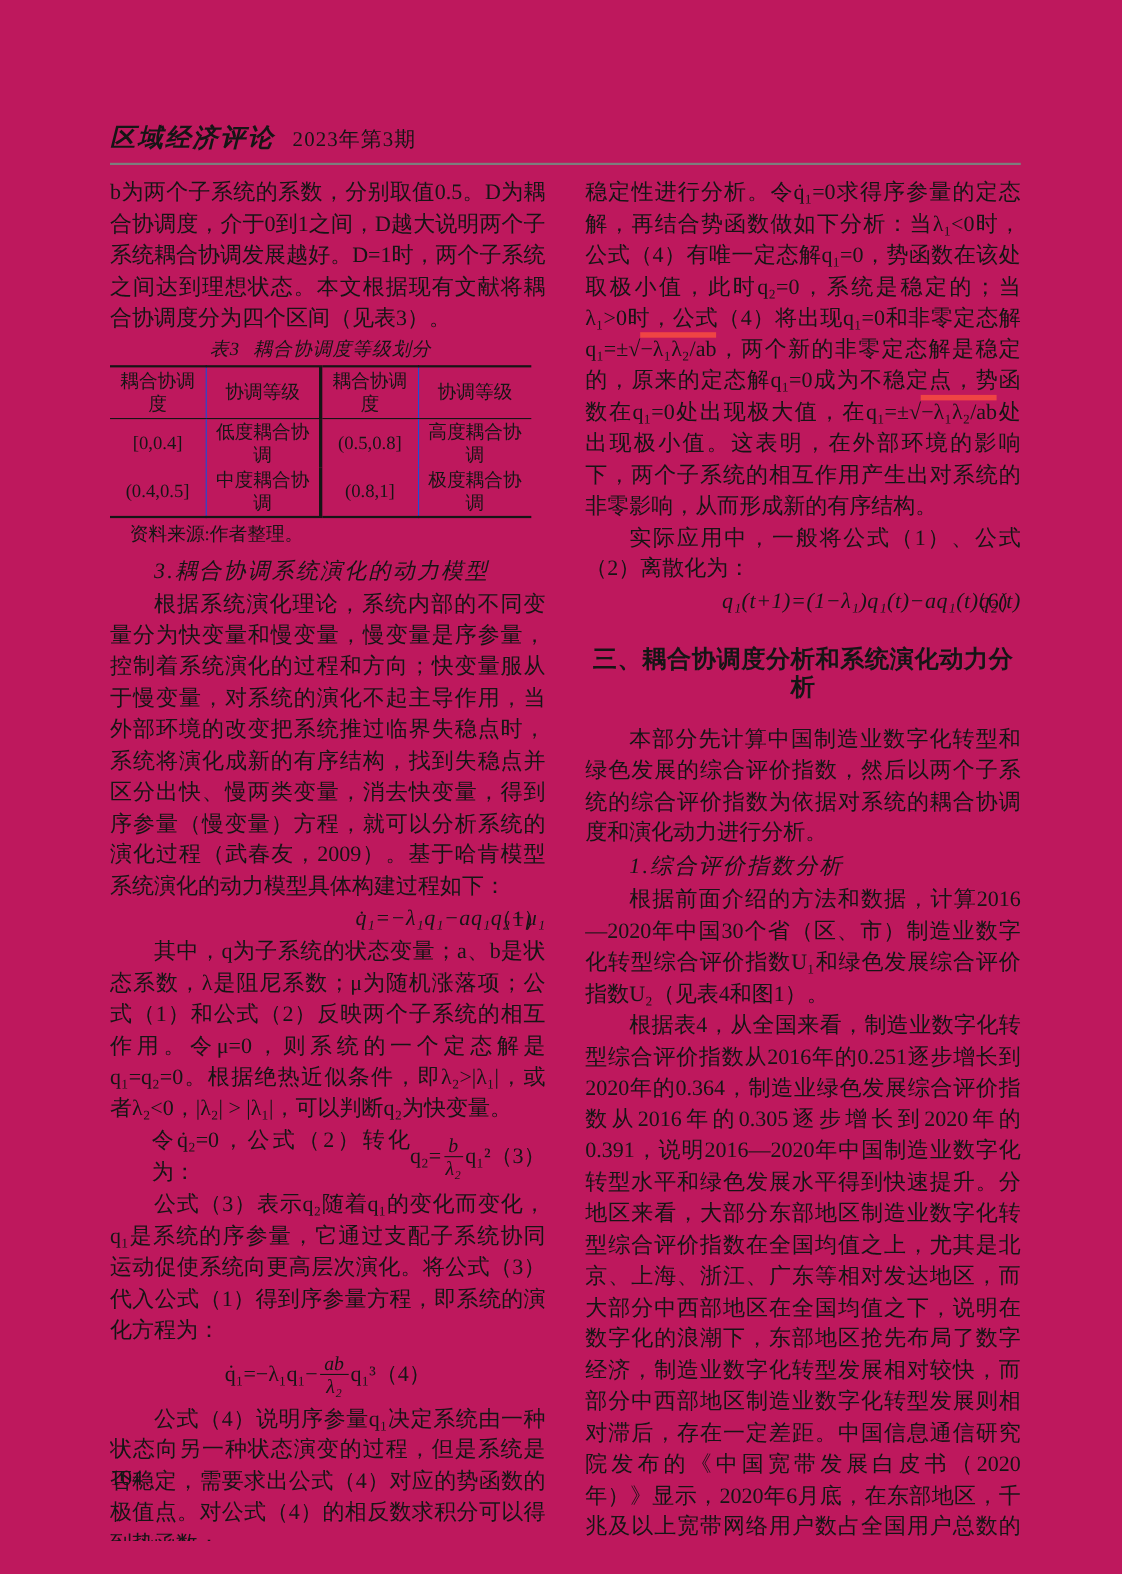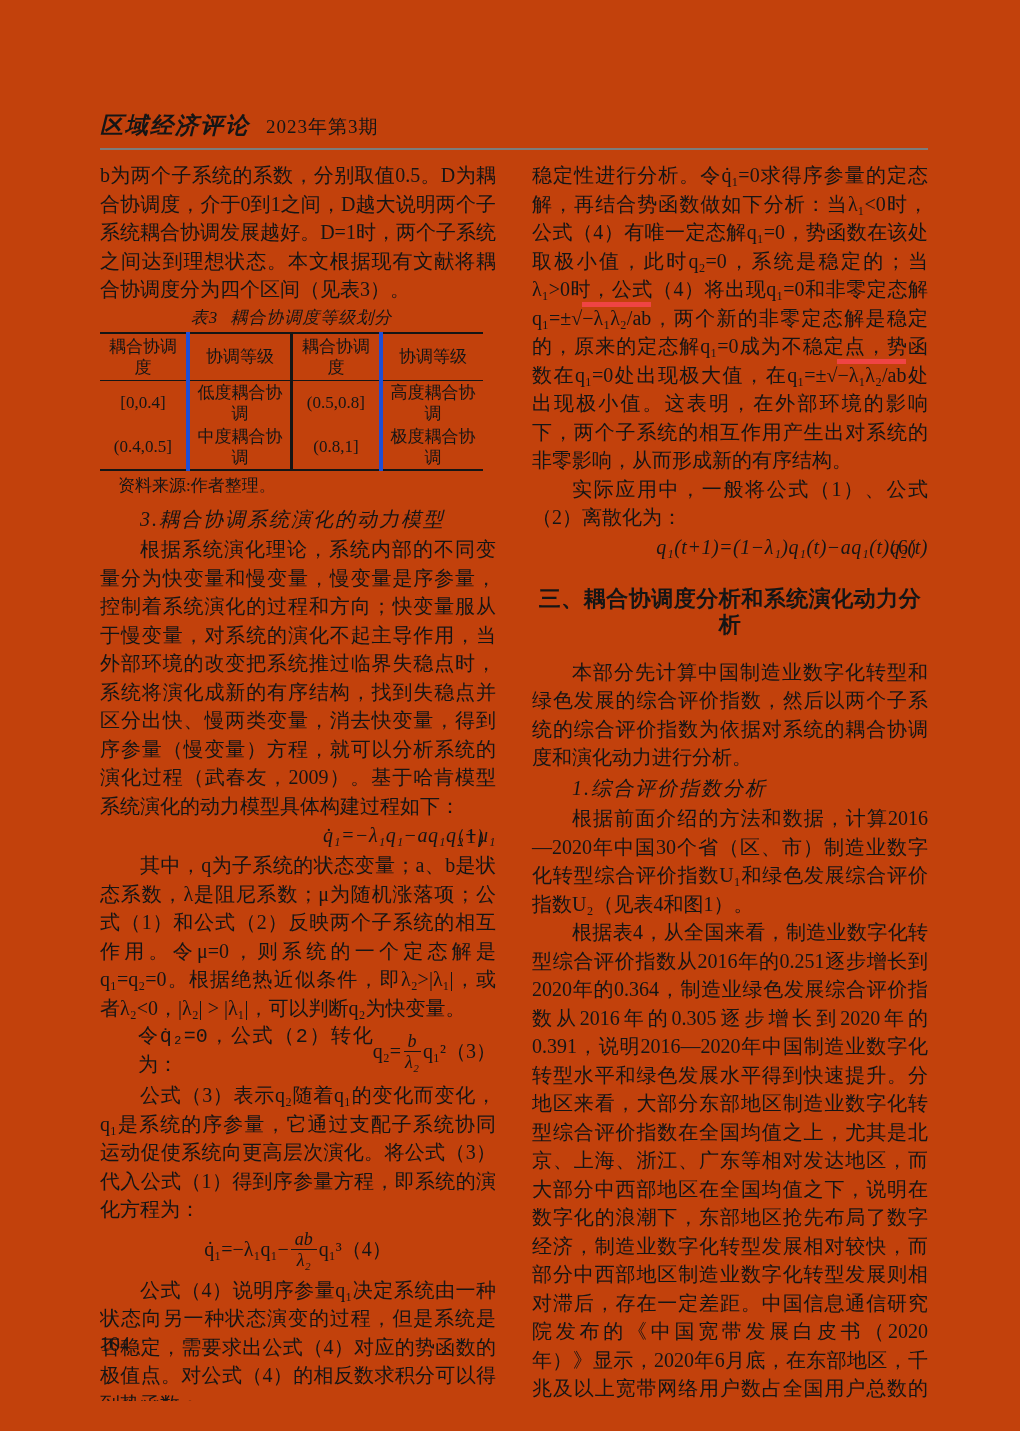--- a/index.html
+++ b/index.html
@@ -1,19 +1,19 @@
 <!DOCTYPE html>
 <html lang="zh"><head>
 <meta charset="utf-8">
 <style>
   html,body{margin:0;padding:0;background:#e8e8e8;}
   .page{
     position:relative;
     width:1020px;height:1431px;
-    background:#c2410c;
+    background:#be185d;
     font-family:"Liberation Serif","DejaVu Serif",serif;
     color:#151515;
     overflow:hidden;
     margin:0 auto;
   }
   .content{position:absolute;left:100px;top:110px;width:828px;}
   
   .pg-header{display:flex;align-items:baseline;}
   .journal-name{
     font-size:23px;font-weight:bold;font-style:italic;
@@ -31,39 +31,39 @@
   .tbl-caption{
     text-align:center;font-size:17px;line-height:22px;
     font-style:italic;margin-bottom:3px;letter-spacing:1px;
   }
   .tbl-caption .cap-label{margin-right:12px;}
   table.tbl{border-collapse:collapse;width:100%;
     border-top:2px solid #151515;border-bottom:2px solid #151515;
     font-size:17px;text-align:center;}
   table.tbl th{font-weight:normal;border-bottom:1px solid #151515;padding:2px 1px;line-height:21px;}
   table.tbl td{padding:1px 1px;line-height:21px;}
-  .vline{border-right:4px solid #1d4ed8;}
+  .vline{border-right:1px solid #1d4ed8;}
   .vline-thick{border-right:3px solid #151515;}
   .tbl-source{font-size:17px;line-height:22px;margin:4px 0 8px 18px;}
   
   .h-kaiti{font-style:italic;font-weight:normal;font-size:20px;line-height:28.5px;
     margin:2px 0;text-indent:2em;letter-spacing:2px;}
   .h-major{
     font-family:"Liberation Sans","DejaVu Sans",sans-serif;
     font-weight:bold;font-size:22px;line-height:26px;
     text-align:center;margin:24px 0 20px 0;letter-spacing:0.5px;
   }
   
   .formula{position:relative;text-align:right;margin:1px 0;line-height:29px;}
   .formula .math{font-style:italic;letter-spacing:0.5px;}
   .formula .eqnum{position:absolute;right:0;top:50%;transform:translateY(-50%);font-style:normal;}
   .formula-flex{display:flex;align-items:center;justify-content:center;position:relative;min-height:50px;margin:1px 0;}
   .formula-flex.lineup{justify-content:flex-start;}
   .formula-flex .cn{font-style:normal;}
-  .formula-flex .pad{padding-left:38px;font-family:Liberation Mono, monospace;}
+  .formula-flex .pad{padding-left:38px;}
   .frac{display:inline-flex;flex-direction:column;align-items:center;
     font-style:italic;font-size:18px;line-height:20px;margin:0 2px;}
   .frac .fnum{border-bottom:1.5px solid #151515;padding:0 4px;}
   .frac .fden{padding:0 2px;}
   
   .sqrt{white-space:nowrap;}
   .sqrt::before{content:"√";}
   .sqrt .rad{border-top:5px solid #ef4444;}
   
   .page-number{position:absolute;left:100px;top:1333px;font-size:20px;}

